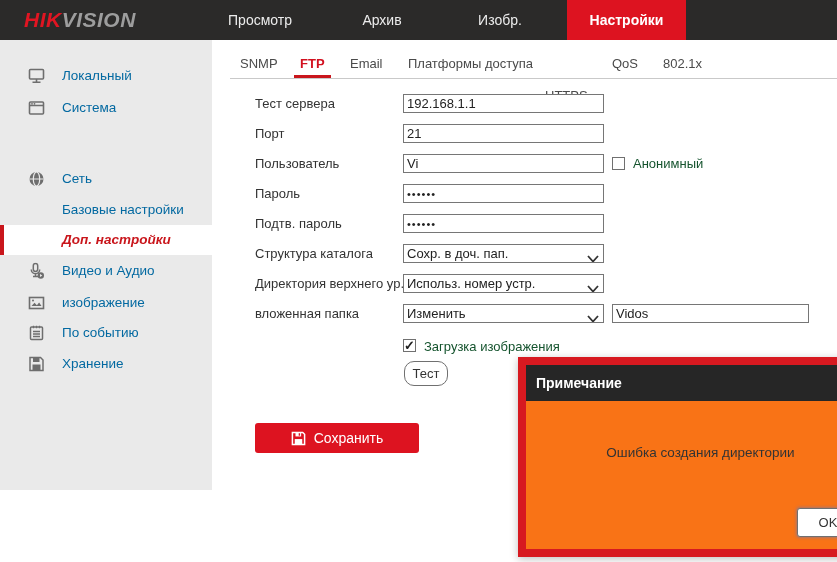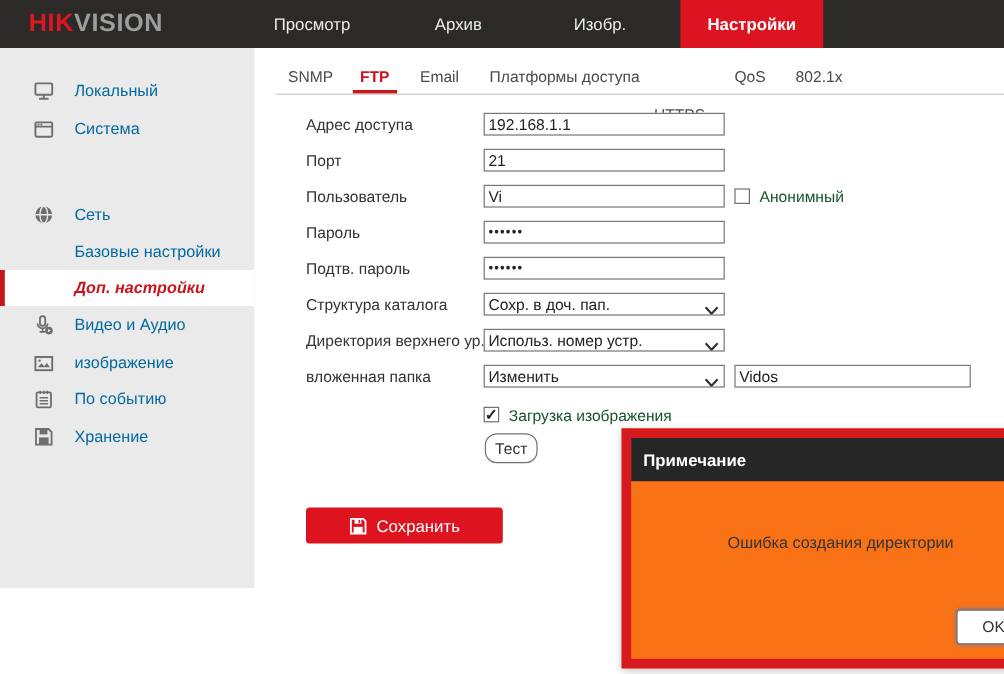--- a/index.html
+++ b/index.html
@@ -5,21 +5,21 @@
   * { margin:0; padding:0; box-sizing:border-box; }
   html,body { width:837px; height:562px; }
   body {
     position:relative; overflow:hidden; background:#ffffff;
     font-family:"Liberation Sans", sans-serif; color:#333;
   }
 
   
   .topbar { position:absolute; left:0; top:0; width:837px; height:40px; background:#2b2a29; }
   .logo { position:absolute; left:24px; top:0; height:40px; line-height:40px;
-          font-size:21px; font-weight:bold; letter-spacing:.5px; }
+          font-size:21px; font-weight:bold; font-style:italic; letter-spacing:.5px; }
   .logo .hik { color:#e01522; }
   .logo .vision { color:#9d9d9d; }
   .topnav-item { position:absolute; top:0; height:40px; line-height:40px; text-align:center;
                  color:#ececec; font-size:14px; cursor:pointer; }
   .topnav-item.active { background:#dd1320; color:#fff; font-weight:bold; }
 
   
   .sidebar { position:absolute; left:0; top:40px; width:212px; height:450px; background:#eaeaea; }
   .side-item { position:absolute; left:0; width:212px; height:30px; cursor:pointer; }
   .side-item .icon { position:absolute; left:28px; top:50%; transform:translateY(-50%); width:17px; height:17px; }
@@ -165,21 +165,21 @@
 
 <div class="tab" style="left:234px;">SNMP</div>
 <div class="tab active" style="left:294px;">FTP</div>
 <div class="tab" style="left:344px;">Email</div>
 <div class="tab" style="left:402px;">Платформы доступа</div>
 <div class="tab" style="left:539px;margin-top:32px;">HTTPS</div>
 <div class="tab" style="left:606px;">QoS</div>
 <div class="tab" style="left:657px;">802.1x</div>
 <div class="tabs-divider"></div>
 
-<div class="frm-label" style="top:94px;">Адрес доступа</div>
+<div class="frm-label" style="top:94px;">Тест сервера</div>
 <input class="frm-input" style="top: 94px;" value="192.168.1.1">
 
 <div class="frm-label" style="top:124px;">Порт</div>
 <input class="frm-input" style="top: 124px;" value="21">
 
 <div class="frm-label" style="top:154px;">Пользователь</div>
 <input class="frm-input" style="top: 154px;" value="Vi">
 <span class="cbx" style="left:612px;top:157px;"></span>
 <span class="cbx-lbl" style="left:633px;top:157px;">Анонимный</span>
 

